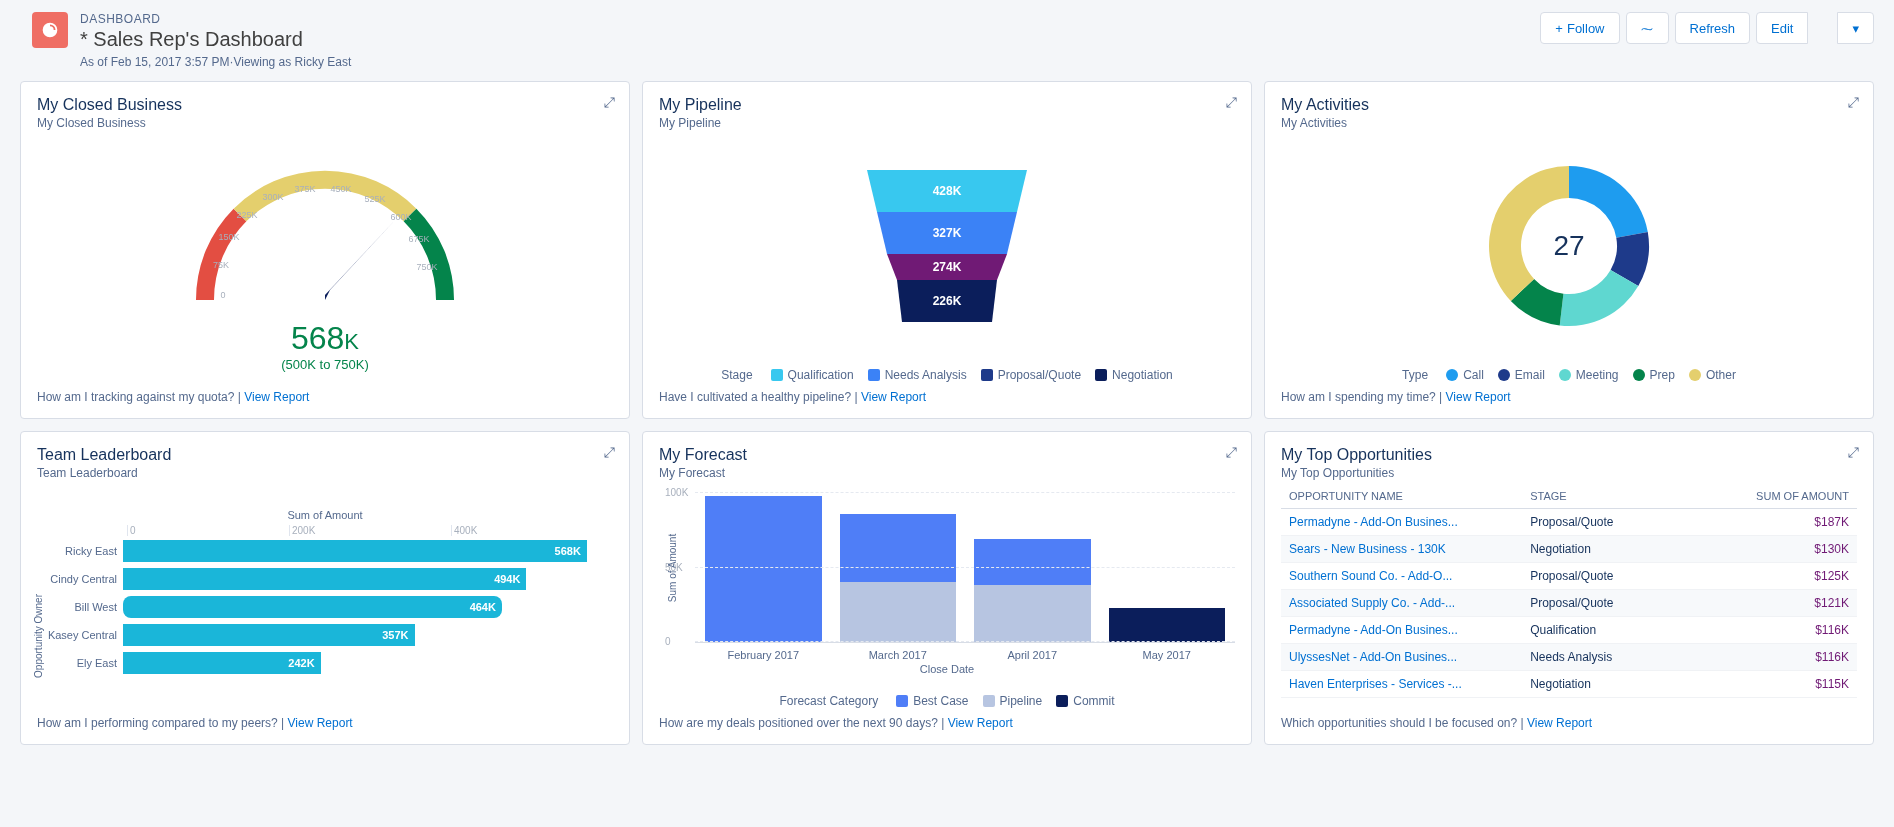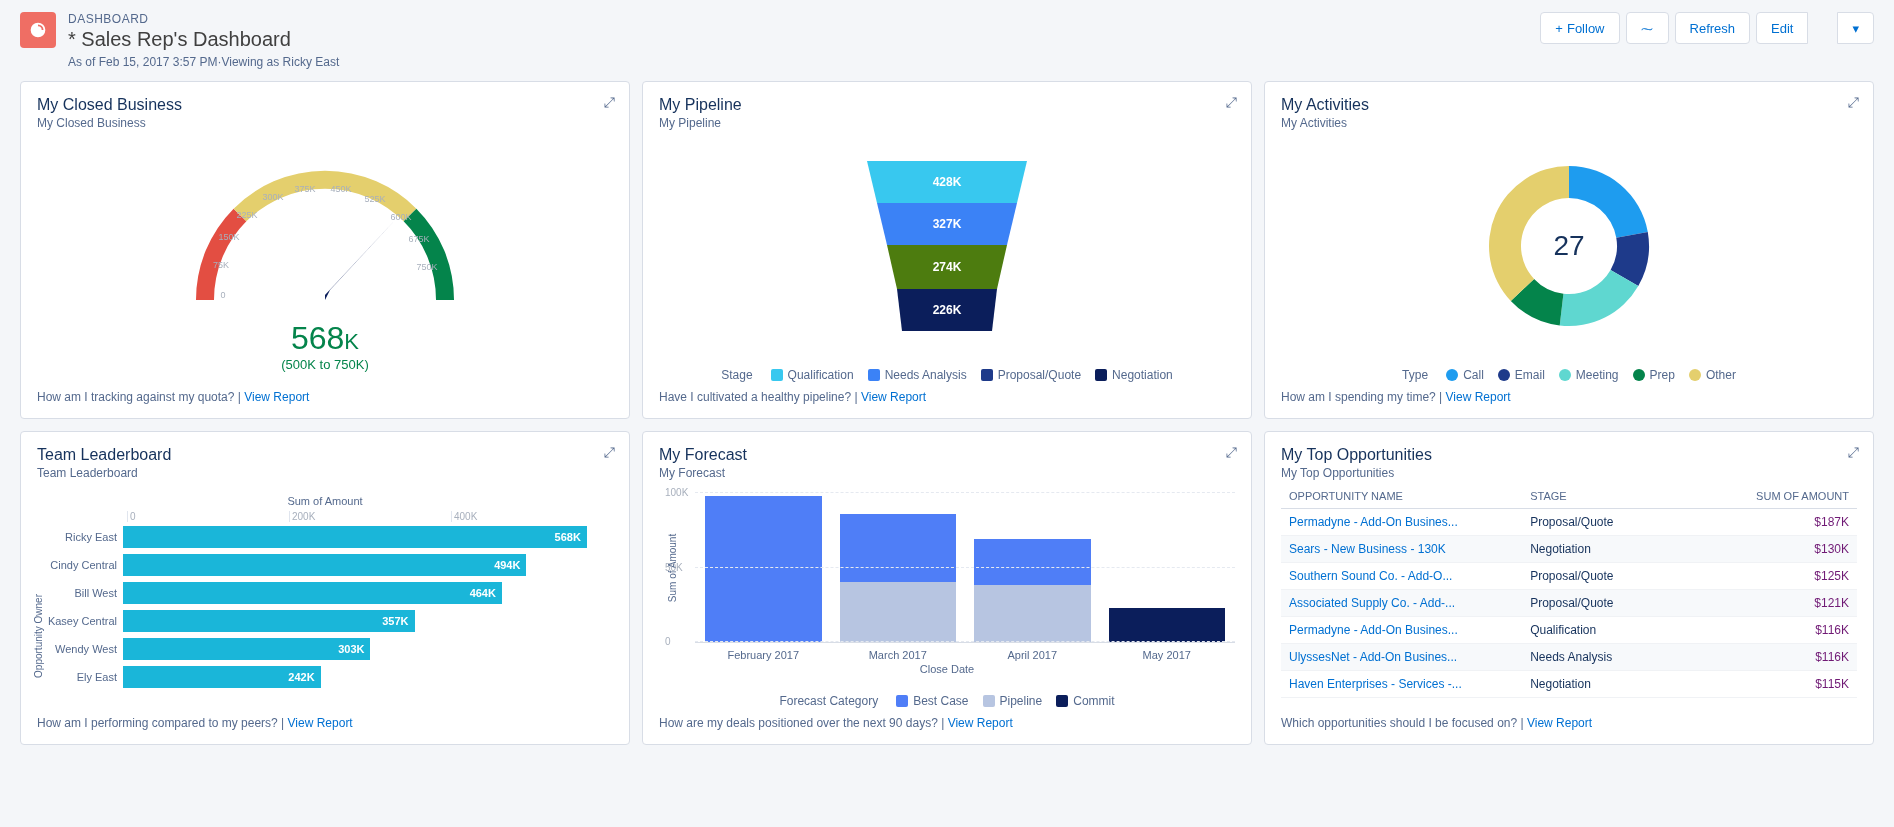--- a/index.html
+++ b/index.html
@@ -1,17 +1,17 @@
 <!DOCTYPE html>
 <html><head>
 <meta charset="utf-8">
 <style>
 * { box-sizing: border-box; margin: 0; padding: 0; }
 body { font-family: "Salesforce Sans", Arial, sans-serif; background: #f4f6f9; color: #16325c; font-size: 13px; }
-.header { display: flex; align-items: flex-start; padding: 12px 20px; background: #f4f6f9; }
+.header { display: flex; align-items: flex-start; padding: 12px 20px; background: #f4f6f9; margin-left: 12px; }
 .header-icon { width: 36px; height: 36px; background: #ef6e64; border-radius: 4px; display: flex; align-items: center; justify-content: center; margin-right: 12px; }
 .header-icon svg { width: 22px; height: 22px; fill: #fff; }
 .header-text { flex: 1; }
 .header-label { text-transform: uppercase; font-size: 12px; color: #54698d; letter-spacing: 0.5px; }
 .header-title { font-size: 20px; color: #404040; margin-top: 2px; }
 .header-sub { font-size: 12px; color: #54698d; margin-top: 4px; }
 .header-actions { display: flex; gap: 0; }
 .btn { border: 1px solid #d8dde6; background: #fff; color: #0070d2; padding: 6px 14px; font-size: 13px; cursor: pointer; border-radius: 4px; margin-left: 6px; display: inline-flex; align-items: center; }
 .btn-group { display: flex; gap: 30px; }
 .btn-group .btn { border-radius: 0; margin-left: -1px; }
@@ -140,21 +140,21 @@
   </div>
 
   <div class="card">
     <span class="expand-icon">⤢</span>
     <div class="card-title">My Pipeline</div>
     <div class="card-sub">My Pipeline</div>
     <div class="chart-area">
       <div class="funnel" id="funnel-container">
           <div class="funnel-seg" style="width: 160px; height: 42px; background: rgb(56, 200, 239); clip-path: polygon(0px 0px, 100% 0px, 93.75% 100%, 6.25% 100%);">428K</div>
           <div class="funnel-seg" style="width: 140px; height: 42px; background: rgb(59, 130, 246); clip-path: polygon(0px 0px, 100% 0px, 92.8571% 100%, 7.14286% 100%);">327K</div>
-          <div class="funnel-seg" style="width: 120px; height: 44px; background: #4d7c0f; clip-path: polygon(0px 0px, 100% 0px, 91.6667% 100%, 8.33333% 100%);">274K</div>
+          <div class="funnel-seg" style="width: 120px; height: 26px; background: #701a75; clip-path: polygon(0px 0px, 100% 0px, 91.6667% 100%, 8.33333% 100%);">274K</div>
           <div class="funnel-seg" style="width: 100px; height: 42px; background: rgb(11, 30, 91); clip-path: polygon(0px 0px, 100% 0px, 95% 100%, 5% 100%);">226K</div>
         </div>
     </div>
     <div class="legend">
       <span class="legend-label">Stage</span>
       <span id="funnel-legend" style="display: contents;"><span class="legend-item">
             <span class="legend-swatch" style="background:#38c8ef"></span>
             <span>Qualification</span>
           </span><span class="legend-item">
             <span class="legend-swatch" style="background:#3b82f6"></span>
@@ -229,33 +229,27 @@
           </div>
           <div class="hbar-row">
             <div class="hbar-label">Cindy Central</div>
             <div class="hbar-track">
               <div class="hbar-fill" style="width: 82.3333%;">494K</div>
             </div>
           </div>
           <div class="hbar-row">
             <div class="hbar-label">Bill West</div>
             <div class="hbar-track">
-              <div class="hbar-fill" style="width: 77.3333%;">464K</div>
+              <div class="hbar-fill" style="width: 77.3333%; border-radius: 8px;">464K</div>
             </div>
           </div>
           <div class="hbar-row">
             <div class="hbar-label">Kasey Central</div>
             <div class="hbar-track">
               <div class="hbar-fill" style="width: 59.5%;">357K</div>
-            </div>
-          </div>
-          <div class="hbar-row">
-            <div class="hbar-label">Wendy West</div>
-            <div class="hbar-track">
-              <div class="hbar-fill" style="width: 50.5%;">303K</div>
             </div>
           </div>
           <div class="hbar-row">
             <div class="hbar-label">Ely East</div>
             <div class="hbar-track">
               <div class="hbar-fill" style="width: 40.3333%;">242K</div>
             </div>
           </div>
         </div>
     </div>

